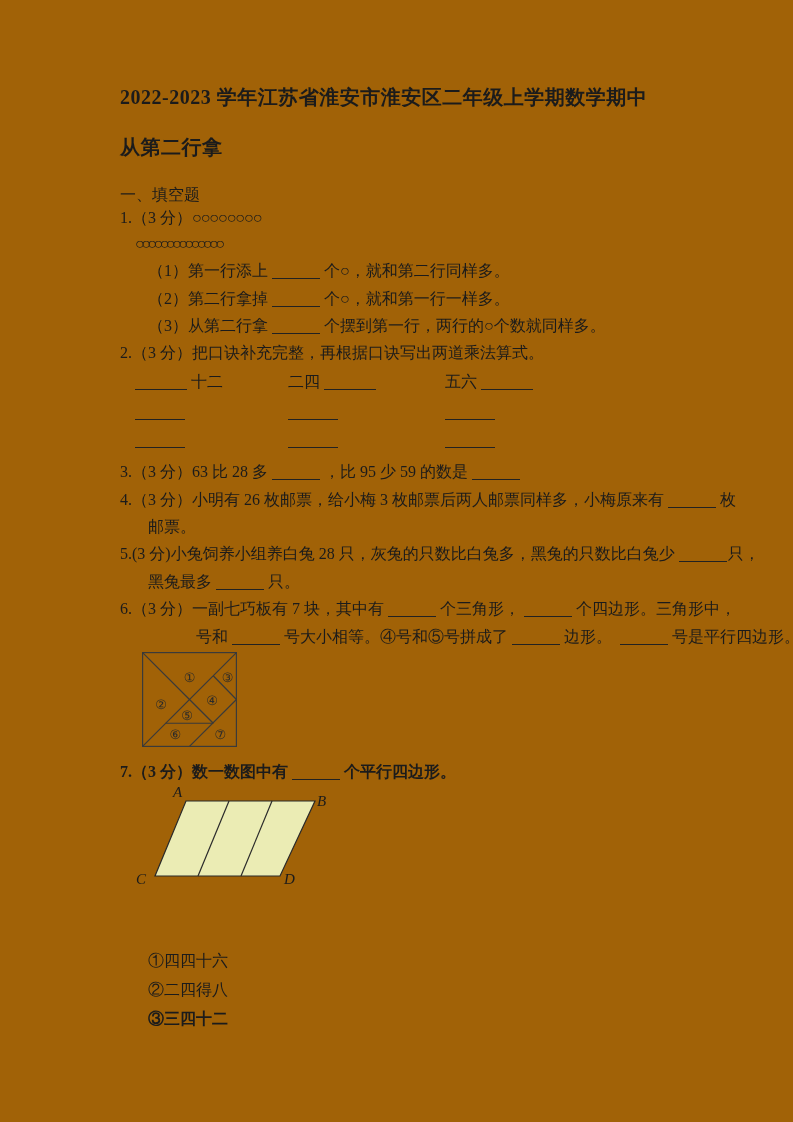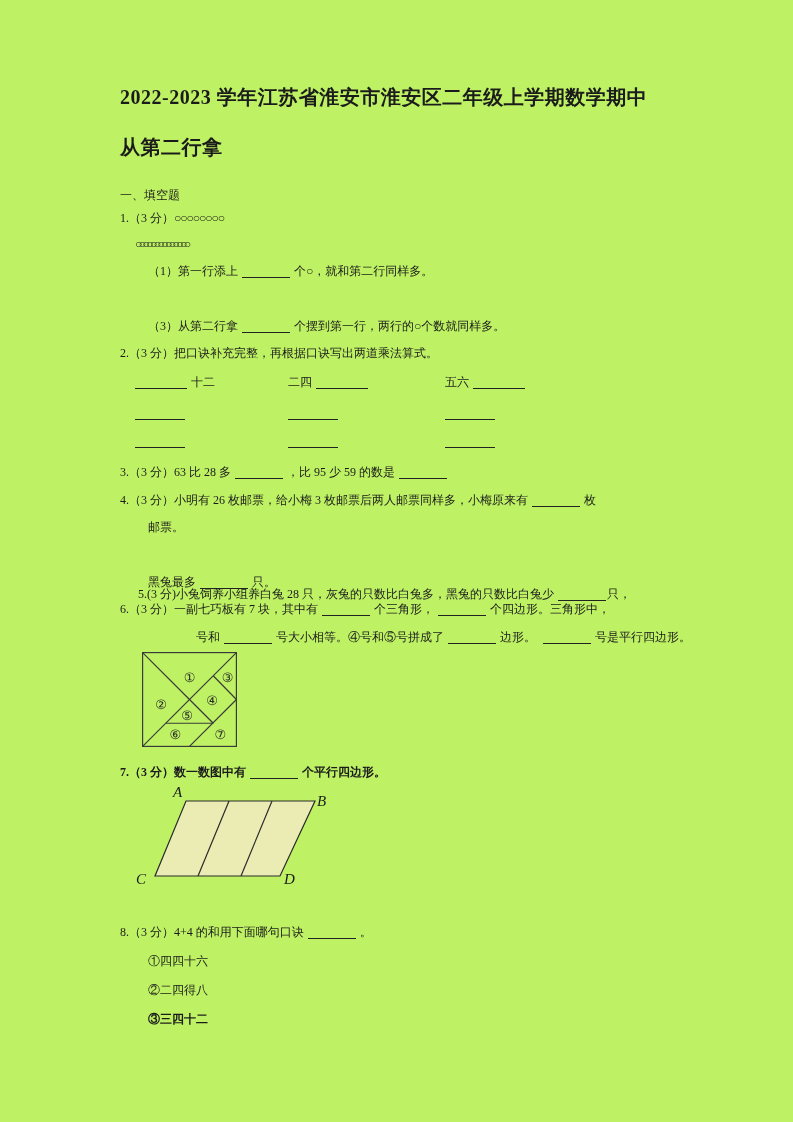--- a/index.html
+++ b/index.html
@@ -1,23 +1,23 @@
 <!DOCTYPE html>
 <html><head>
 <meta charset="utf-8">
 <style>
   * { margin:0; padding:0; box-sizing:border-box; }
   html,body { background:#ffffff; }
   .page {
-    position:relative; width:793px; height:1122px; background:#bef264;
+    position:relative; width:793px; height:1122px; background:#a16207;
     font-family:"Liberation Serif","DejaVu Serif",serif; color:#1b1b1b;
     overflow:hidden;
     padding-left:9px;
   }
-  .ln { position:absolute; font-size:12px; line-height:22px; white-space:nowrap; }
+  .ln { position:absolute; font-size:16px; line-height:22px; white-space:nowrap; }
   .title { font-size:20px; font-weight:bold; letter-spacing:0.5px; }
   .blank {
     display:inline-block; width:48px; height:15px;
     border-bottom:1px solid #222; vertical-align:-3px; margin:0 4px;
   }
   .blank.w { width:52px; }
   .blankline { position:absolute; width:50px; height:16px; border-bottom:1px solid #222; }
   .c1 { letter-spacing:-1px; }
   .c2 { letter-spacing:-3.5px; }
   .fig { position:absolute; }
@@ -35,20 +35,23 @@
 
   <div class="ln" style="left:120px; top:207px;">
     <span>1.（3 分）</span><span class="c1">○○○○○○○○</span>
   </div>
   <div class="ln" style="left:135px; top:233px;">
     <span class="c2">○○○○○○○○○○○○○○</span>
   </div>
   <div class="ln" style="left:148px; top:260px;">
     <span>（1）第一行添上</span><span class="blank"></span><span>个○，就和第二行同样多。</span>
   </div>
+  <div class="ln" style="left:148px; top:288px;">
+    <span>（2）第二行拿掉</span><span class="blank"></span><span>个○，就和第一行一样多。</span>
+  </div>
   <div class="ln" style="left:148px; top:315px;">
     <span>（3）从第二行拿</span><span class="blank"></span><span>个摆到第一行，两行的○个数就同样多。</span>
   </div>
 
   <div class="ln" style="left:120px; top:342px;">2.（3 分）把口诀补充完整，再根据口诀写出两道乘法算式。</div>
   <div class="ln" style="left:135px; top:371px;">
     <span class="blank w" style="margin-left:0;"></span><span>十二</span>
   </div>
   <div class="ln" style="left:288px; top:371px;">
     <span>二四</span><span class="blank w"></span>
@@ -65,21 +68,21 @@
 
   <div class="ln" style="left:120px; top:461px;">
     <span>3.（3 分）63 比 28 多</span><span class="blank"></span><span>，比 95 少 59 的数是</span><span class="blank"></span>
   </div>
 
   <div class="ln" style="left:120px; top:489px;">
     <span>4.（3 分）小明有 26 枚邮票，给小梅 3 枚邮票后两人邮票同样多，小梅原来有</span><span class="blank"></span><span>枚</span>
   </div>
   <div class="ln" style="left:148px; top:516px;">邮票。</div>
 
-  <div class="ln" style="left:138px; top:543px;margin-top:40px;">
+  <div class="ln" style="left:120px; top:543px;">
     <span>5.(3 分)小兔饲养小组养白兔 28 只，灰兔的只数比白兔多，黑兔的只数比白兔少</span><span class="blank" style="margin-right:1px;"></span><span>只，</span>
   </div>
   <div class="ln" style="left:148px; top:571px;">
     <span>黑兔最多</span><span class="blank"></span><span>只。</span>
   </div>
 
   <div class="ln" style="left:120px; top:598px;">
     <span>6.（3 分）一副七巧板有 7 块，其中有</span><span class="blank"></span><span>个三角形，</span><span class="blank"></span><span>个四边形。三角形中，</span>
   </div>
   <div class="ln" style="left:148px; top:626px;margin-left:48px;">
@@ -123,20 +126,17 @@
       <g fill="#1b1b1b" font-size="15" font-style="italic">
         <text x="40" y="17">A</text>
         <text x="184" y="26">B</text>
         <text x="3" y="104">C</text>
         <text x="151" y="104">D</text>
       </g>
     </svg>
   </div>
 
 
-  <div class="ln" style="left:120px; top:921px;">
-    <span>8.（3 分）4+4 的和用下面哪句口诀</span><span class="blank"></span><span>。</span>
-  </div>
   <div class="ln" style="left:148px; top:950px;">①四四十六</div>
   <div class="ln" style="left:148px; top:979px;">②二四得八</div>
   <div class="ln" style="left:148px; top:1008px;font-weight:bold;">③三四十二</div>
 
 </div>
 
 </body></html>

